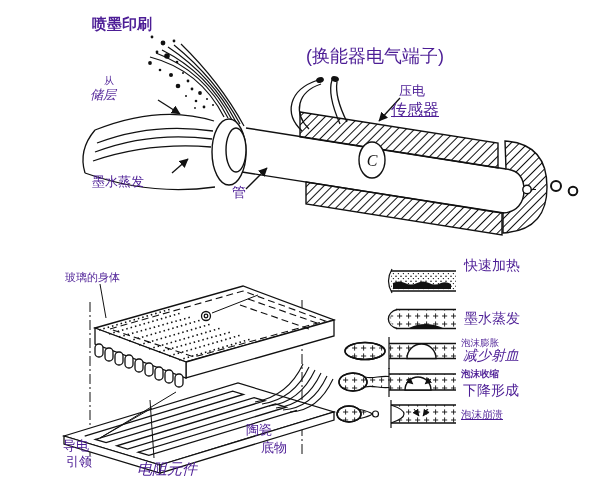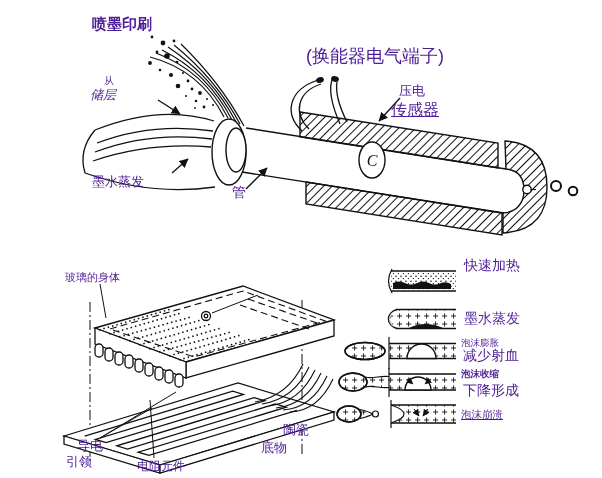--- a/index.html
+++ b/index.html
@@ -254,27 +254,27 @@
 
   <div class="lbl" style="left:399px;top:84px;font-size:13px;">压电</div>
   <div class="lbl" style="left:391px;top:101px;font-size:16px;text-decoration:underline;">传感器</div>
 
   <div class="lbl" style="left:92px;top:175px;font-size:13px;">墨水蒸发</div>
   <div class="lbl" style="left:232px;top:184px;font-size:14px;">管</div>
 
 
   <div class="lbl" style="left:65px;top:271px;font-size:11px;">玻璃的身体</div>
 
-  <div class="lbl" style="left:77px;top:439px;font-size:13px;">导电</div>
+  <div class="lbl" style="left:63px;top:439px;font-size:13px;">导电</div>
   <div class="lbl" style="left:66px;top:455px;font-size:13px;text-align:right;">引领</div>
-  <div class="lbl" style="left:137px;top:460px;font-size:12px;">电阻元件</div>
-  <div class="lbl" style="left:246px;top:423px;font-size:13px;margin-left:37px;">陶瓷</div>
+  <div class="lbl" style="left:137px;top:460px;font-size:15px;font-style:italic;">电阻元件</div>
+  <div class="lbl" style="left:246px;top:423px;font-size:13px;">陶瓷</div>
   <div class="lbl" style="left:261px;top:441px;font-size:13px;text-align:center;">底物</div>
 
   <div class="lbl" style="left:464px;top:257px;font-size:14px;">快速加热</div>
   <div class="lbl" style="left:464px;top:310px;font-size:14px;">墨水蒸发</div>
   <div class="lbl" style="left:461px;top:338px;font-size:9.5px;">泡沫膨胀</div>
-  <div class="lbl" style="left:463px;top:347px;font-size:14px;">减少射血</div>
+  <div class="lbl" style="left:463px;top:347px;font-size:14px;font-style:italic;">减少射血</div>
   <div class="lbl" style="left:461px;top:369px;font-size:9.5px;font-weight:bold;">泡沫收缩</div>
   <div class="lbl" style="left:463px;top:382px;font-size:14px;">下降形成</div>
   <div class="lbl" style="left:461px;top:408px;font-size:10.5px;text-decoration:underline;">泡沫崩溃</div>
 
 </div>
 
 </body></html>

